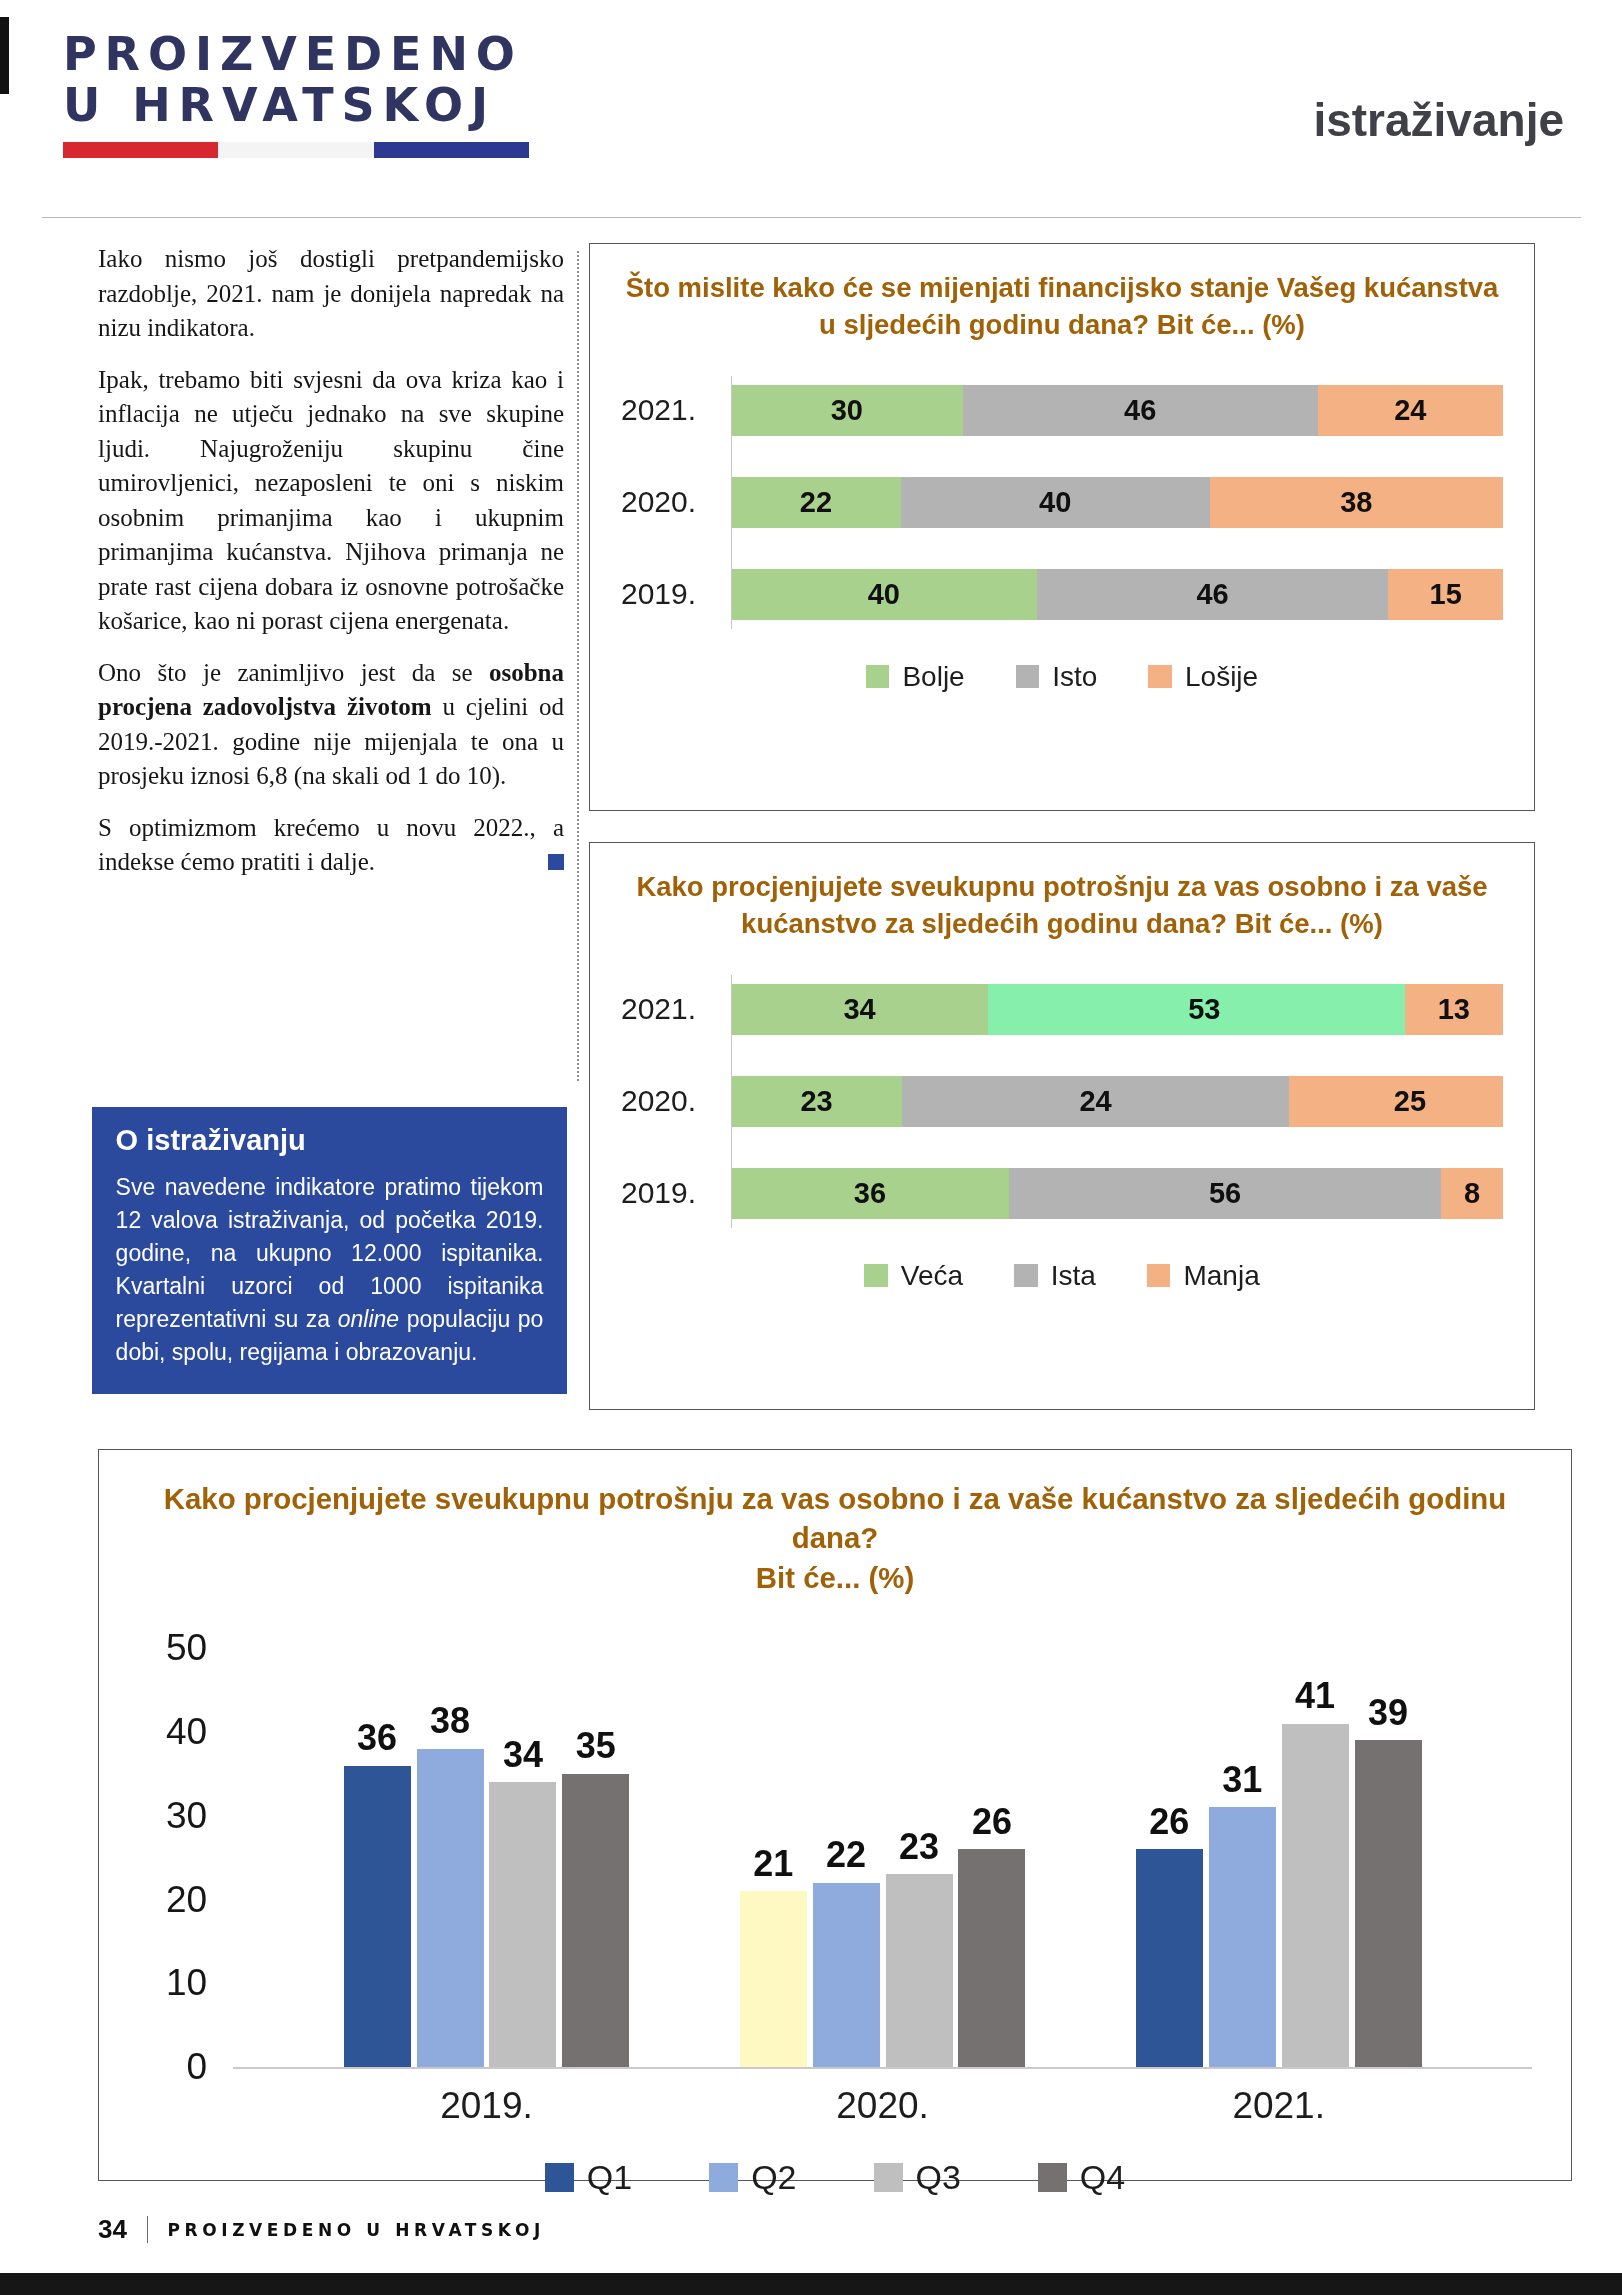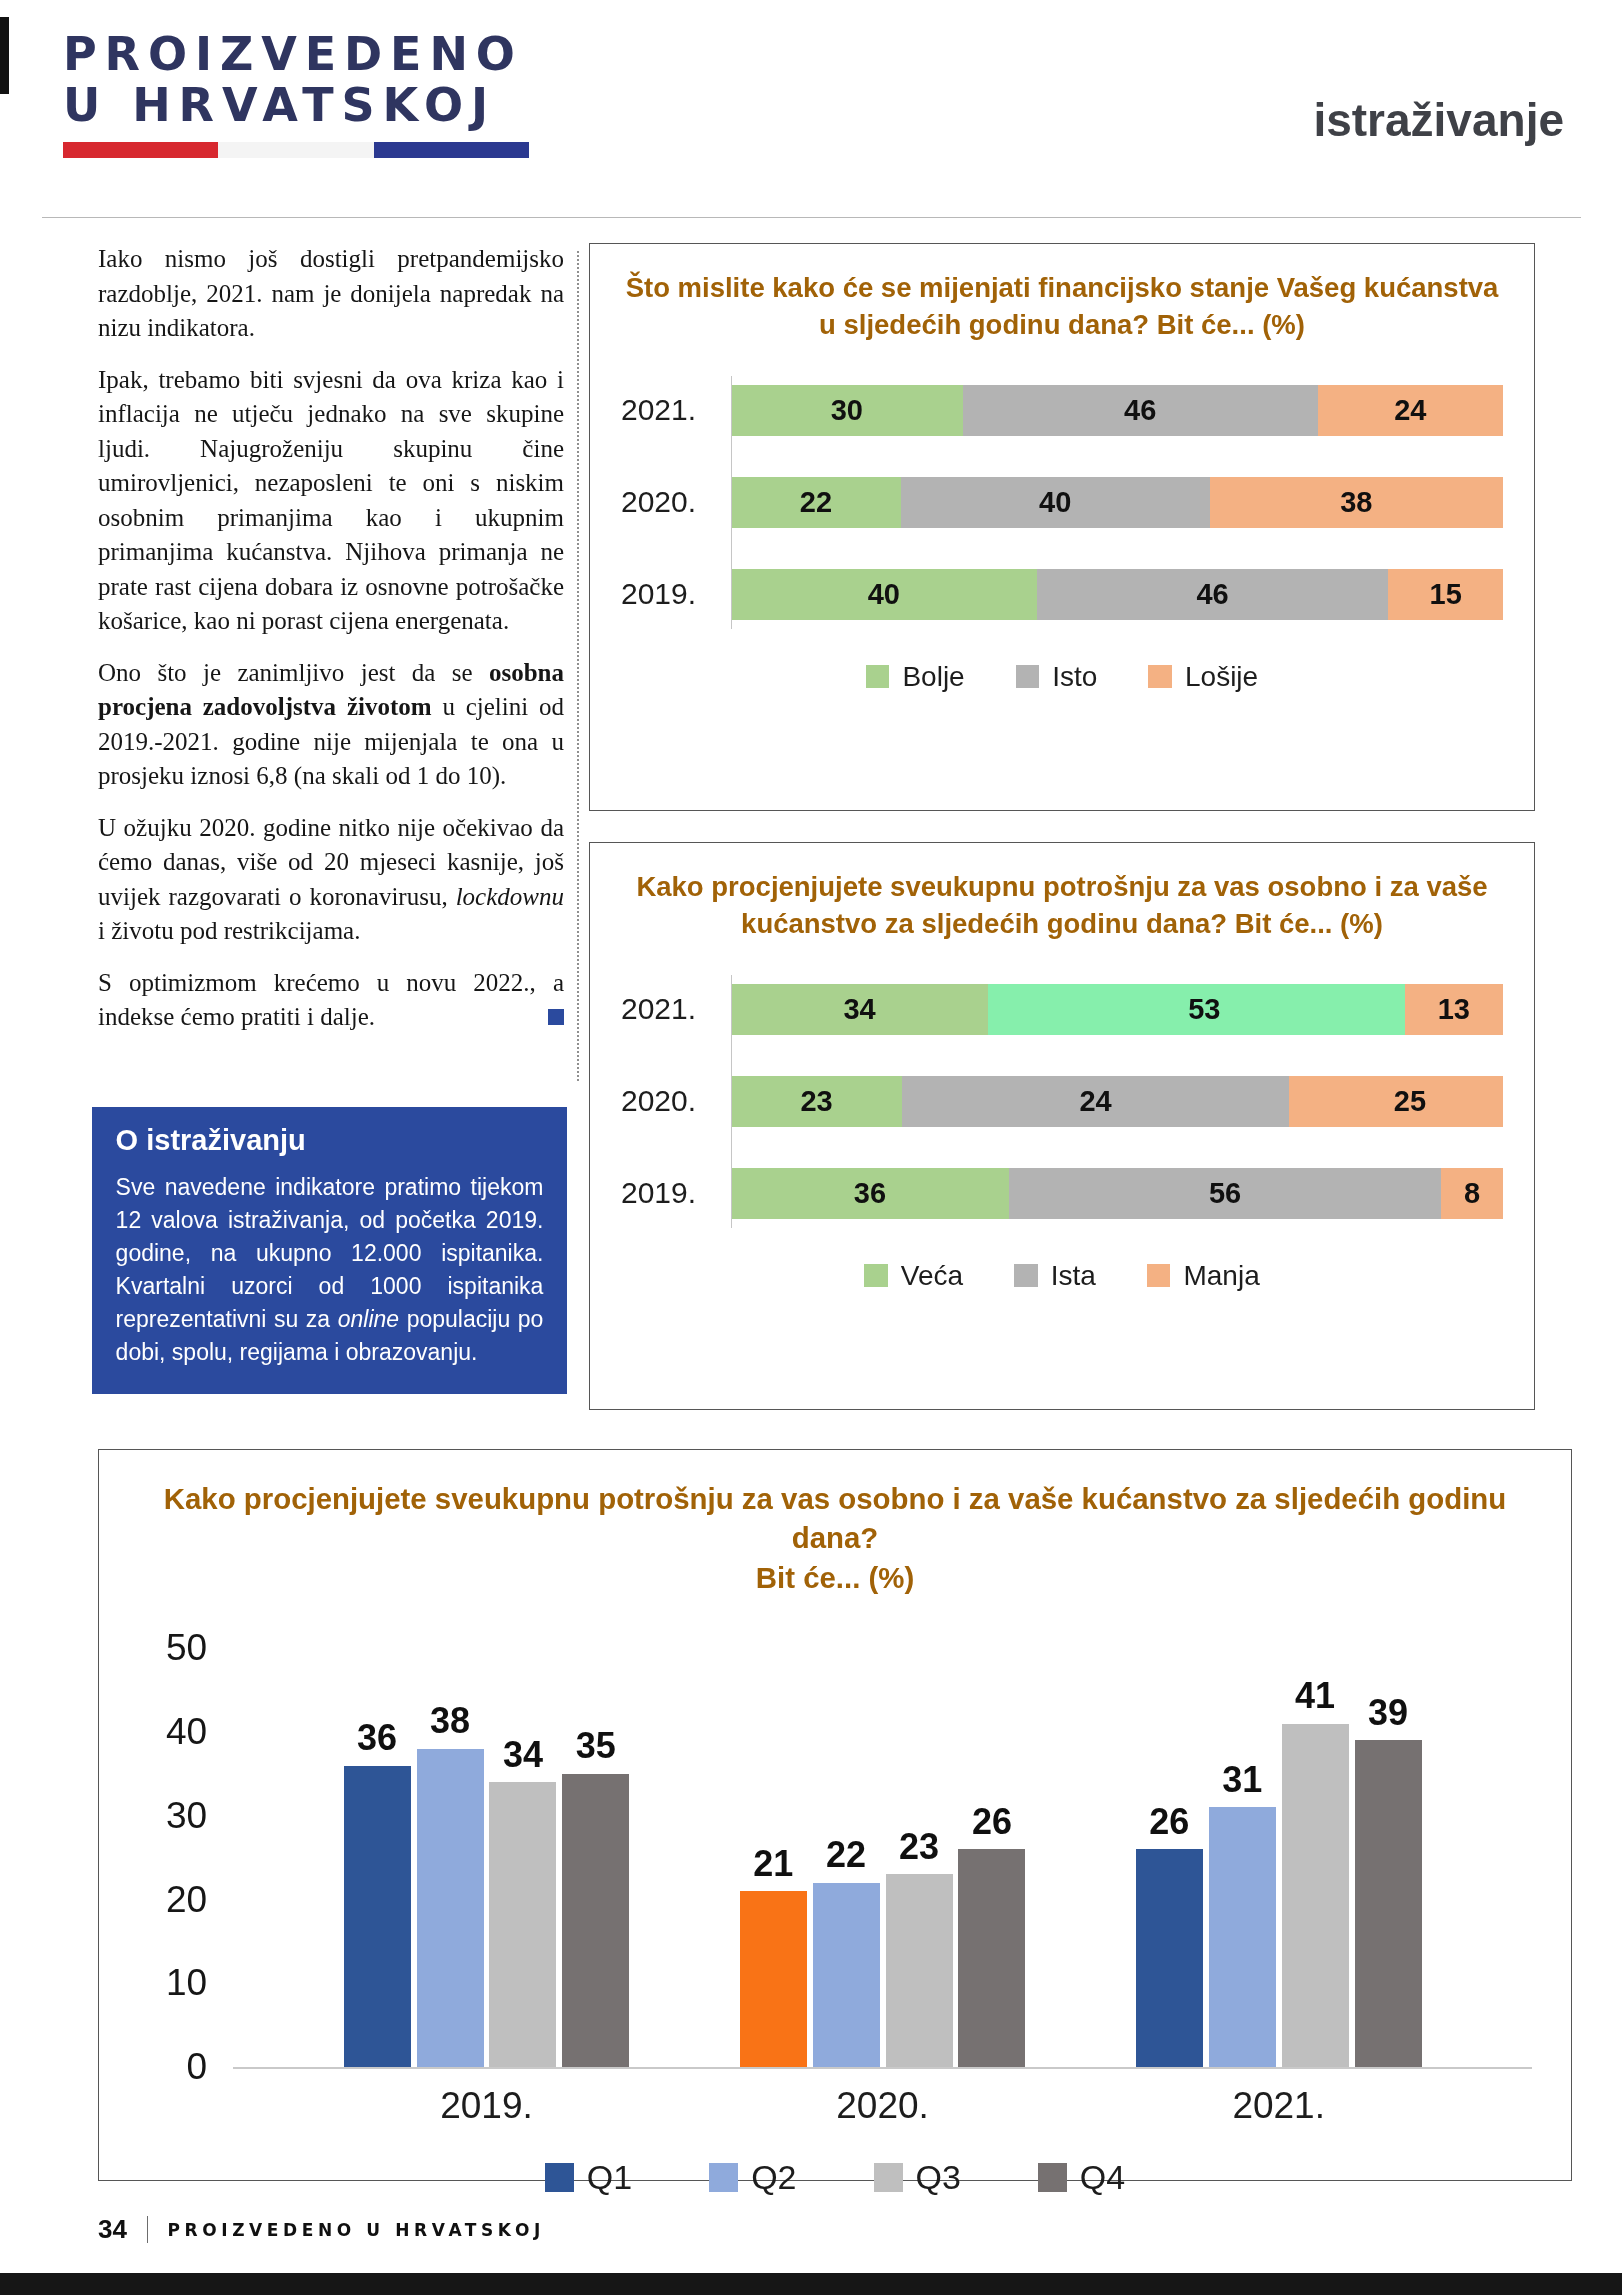--- a/index.html
+++ b/index.html
@@ -102,21 +102,20 @@
       <span class="blue"></span>
     </div>
   </div>
   <div class="section-label">istraživanje</div>
   <div class="header-rule"></div>
 
   <div class="article-col">
     <p><span>Iako nismo još dostigli pretpandemijsko razdoblje, 2021. nam je donijela napredak na nizu indikatora.</span></p>
     <p><span>Ipak, trebamo biti svjesni da ova kriza kao i inflacija ne utječu jednako na sve skupine ljudi. Najugroženiju skupinu čine umirovljenici, nezaposleni te oni s niskim osobnim primanjima kao i ukupnim primanjima kućanstva. Njihova primanja ne prate rast cijena dobara iz osnovne potrošačke košarice, kao ni porast cijena energenata.</span></p>
     <p><span>Ono što je zanimljivo jest da se </span><b>osobna procjena zadovoljstva životom</b><span> u cjelini od 2019.-2021. godine nije mijenjala te ona u prosjeku iznosi 6,8 (na skali od 1 do 10).</span></p>
-    <p><span>U ožujku 2020. godine nitko nije očekivao da ćemo danas, više od 20 mjeseci kasnije, još uvijek razgovarati o koronavirusu, </span><i>lockdownu</i><span> i životu pod restrikcijama.</span></p>
     <p><span>S optimizmom krećemo u novu 2022., a indekse ćemo pratiti i dalje.</span><span class="end-mark"></span></p>
   </div>
 
   <div class="column-divider"></div>
 
   <div class="about-box">
     <div class="about-title">O istraživanju</div>
     <div class="about-body">
       <span>Sve navedene indikatore pratimo tijekom 12 valova istraživanja, od početka 2019. godine, na ukupno 12.000 ispitanika. Kvartalni uzorci od 1000 ispitanika reprezentativni su za </span><i>online</i><span> populaciju po dobi, spolu, regijama i obrazovanju.</span>
     </div>
@@ -281,21 +280,21 @@
               </div>
               <div class="gbar" style="height: 68%; background: rgb(191, 191, 191);">
                 <span class="gval">34</span>
               </div>
               <div class="gbar" style="height: 70%; background: rgb(118, 113, 113);">
                 <span class="gval">35</span>
               </div>
               <div class="glabel">2019.</div>
             </div>
             <div class="group">
-              <div class="gbar" style="height: 42%; background: #f97316;">
+              <div class="gbar" style="height: 42%; background: #fef9c3;">
                 <span class="gval">21</span>
               </div>
               <div class="gbar" style="height: 44%; background: rgb(143, 170, 220);">
                 <span class="gval">22</span>
               </div>
               <div class="gbar" style="height: 46%; background: rgb(191, 191, 191);">
                 <span class="gval">23</span>
               </div>
               <div class="gbar" style="height: 52%; background: rgb(118, 113, 113);">
                 <span class="gval">26</span>

